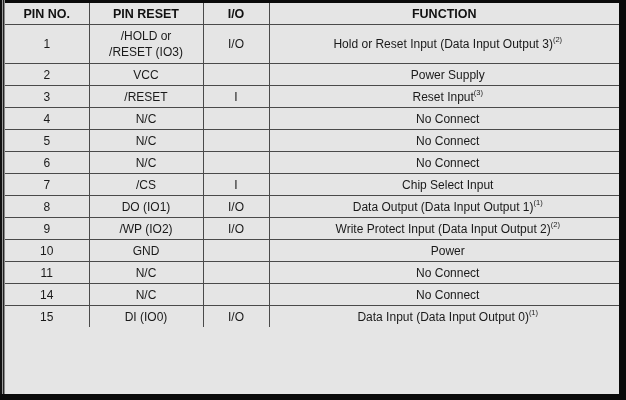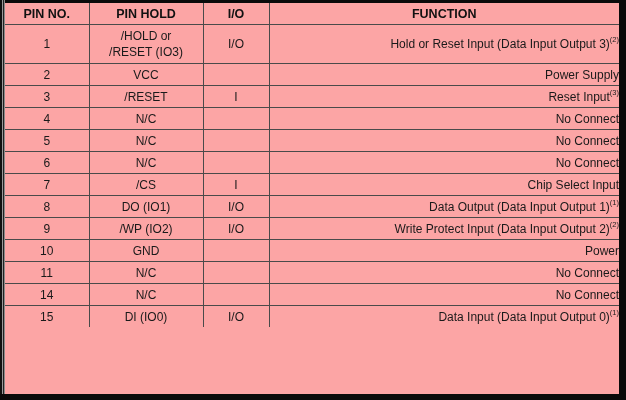--- a/index.html
+++ b/index.html
@@ -15,21 +15,21 @@
       font-family: "Liberation Sans", sans-serif;
       color: #1a1a1a;
     }
     .frame {
       position: absolute;
       left: 0;
       top: 0;
       width: 626px;
       height: 400px;
       box-sizing: border-box;
-      background: #fca5a5;
+      background: #e5e5e5;
     }
     
     .edge-top { position:absolute; left:0; top:0; width:626px; height:3px; background:#0a0a0a; }
     .edge-bottom { position:absolute; left:0; top:394px; width:626px; height:6px; background:#0a0a0a; }
     .edge-right { position:absolute; left:619px; top:0; width:7px; height:400px; background:#0a0a0a; }
     .edge-left-1 { position:absolute; left:0; top:0; width:2px; height:400px; background:#111; }
     .edge-left-gap { position:absolute; left:2px; top:0; width:1px; height:400px; background:#9a9a9a; }
     .edge-left-2 { position:absolute; left:3px; top:0; width:1px; height:400px; background:#222; }
     .edge-left-3 { position:absolute; left:4px; top:0; width:1px; height:400px; background:#8a8a8a; }
 
@@ -62,21 +62,21 @@
     table.pins tr:last-child td { border-bottom: none; }
 
     table.pins th {
       font-weight: bold;
       font-size: 12.5px;
       text-align: center;
       height: 21px;
       color: #111;
     }
     table.pins td.center { text-align: center; }
-    table.pins td.fn { text-align: right; padding-left: 7px; }
+    table.pins td.fn { text-align: center; padding-left: 7px; }
     table.pins tr.tall td { height: 38px; }
     table.pins td.name.two-line { white-space: normal; line-height: 16px; }
     sup.note {
       font-size: 7.5px;
       line-height: 0;
       vertical-align: super;
       position: relative;
       top: -1px;
     }
   </style>
@@ -93,21 +93,21 @@
   <table class="pins">
     <colgroup>
       <col class="c-no">
         <col class="c-name">
         <col class="c-io">
         <col class="c-fn">
     </colgroup>
     <thead>
       <tr>
         <th>PIN NO.</th>
-        <th>PIN HOLD</th>
+        <th>PIN RESET</th>
         <th>I/O</th>
         <th>FUNCTION</th>
       </tr>
     </thead>
     <tbody>
       <tr class="tall">
         <td class="center">1</td>
         <td class="center name two-line">
           <span>/HOLD or</span><br>
           <span>/RESET (IO3)</span>

